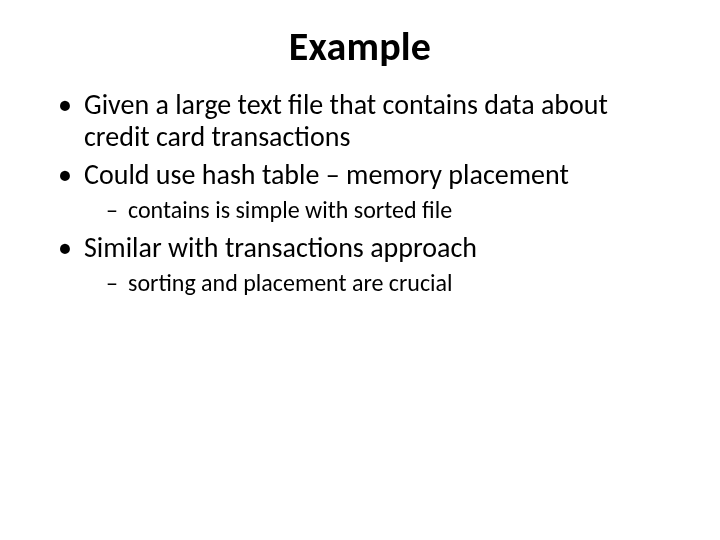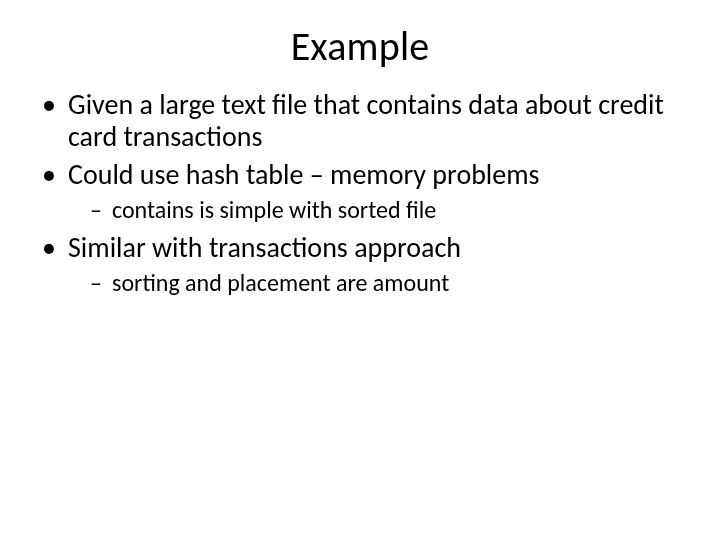--- a/index.html
+++ b/index.html
@@ -14,27 +14,27 @@
   }
   .slide {
     box-sizing: border-box;
     width: 720px;
     height: 540px;
     padding: 18px 38px 0 38px;
   }
   .title {
     text-align: center;
     font-size: 40px;
-    font-weight: 400;
+    font-weight: 700;
     margin: 4px 0 18px 0;
     letter-spacing: 0.2px;
   }
   ul.lvl1 {
     list-style: none;
-    margin: 0;
+    margin: 16px;
     padding: 0 0 0 4px;
     font-size: 28px;
     line-height: 1.15;
   }
   ul.lvl1 > li {
     position: relative;
     padding-left: 26px;
     margin-bottom: 6px;
   }
   ul.lvl1 > li::before {
@@ -69,29 +69,29 @@
 <body>
 
 <div class="slide">
   <div class="title">Example</div>
 
   <ul class="lvl1">
     <li>
       <span>Given a large text file that contains data about credit card transactions</span>
     </li>
     <li>
-      <span>Could use hash table – memory problems</span>
+      <span>Could use hash table – memory placement</span>
       <ul class="lvl2">
         <li>
           <span>contains is simple with sorted file</span>
         </li>
       </ul>
     </li>
     <li>
       <span>Similar with transactions approach</span>
       <ul class="lvl2">
         <li>
-          <span>sorting and placement are amount</span>
+          <span>sorting and placement are crucial</span>
         </li>
       </ul>
     </li>
   </ul>
 </div>
 
 </body></html>

